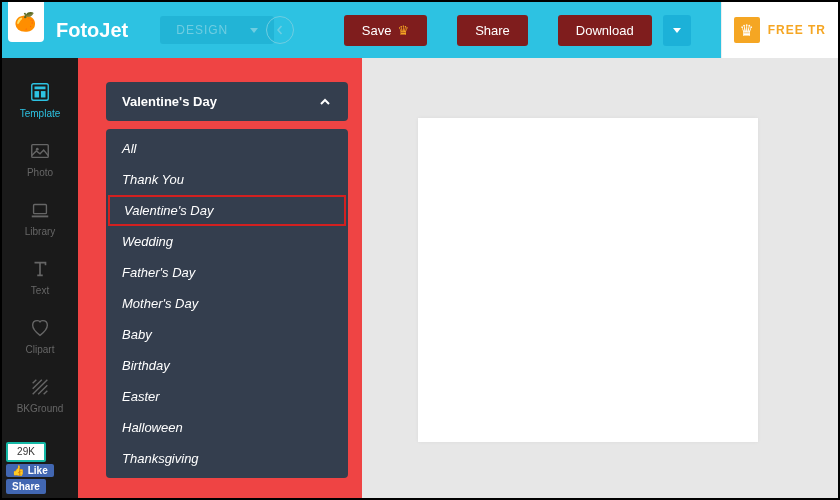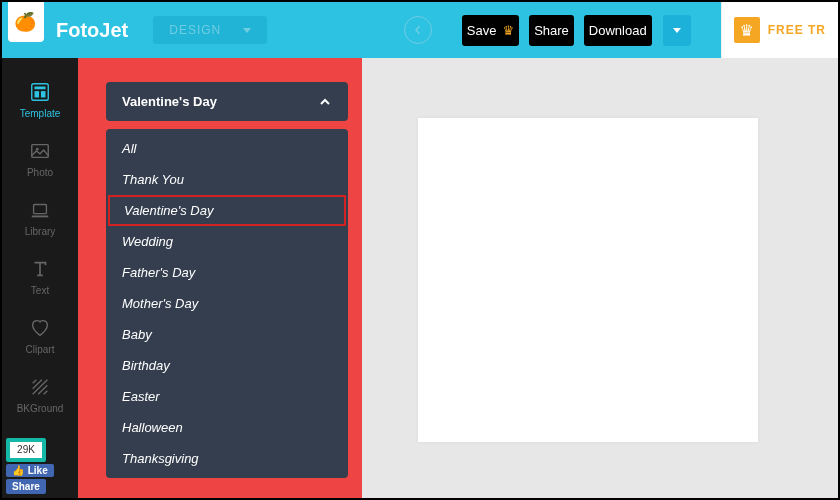--- a/index.html
+++ b/index.html
@@ -2,45 +2,45 @@
 <html><head>
   <meta charset="utf-8">
   <style>
     * { margin: 0; padding: 0; box-sizing: border-box; font-family: Arial, sans-serif; }
     body { width: 840px; height: 500px; overflow: hidden; background: #fff; border: 2px solid #000; position: relative; }
     
     .topbar { height: 56px; background: #2dc2e2; display: flex; align-items: center; position: relative; padding: 0 0 0 0; }
     .logo-box { width: 36px; height: 40px; background: #fff; border-bottom-left-radius: 4px; border-bottom-right-radius: 4px; margin-top: -16px; margin-left: 6px; display: flex; align-items: center; justify-content: center; }
     .logo-emoji { font-size: 18px; }
     .brand { color: #fff; font-weight: bold; font-size: 20px; margin-left: 12px; }
-    .design-drop { background: #22b4d6; border: none; color: #6fcde1; padding: 7px 16px; border-radius: 3px; margin-left: 25px; display: flex; align-items: center; gap: 22px; font-size: 12px; letter-spacing: 1px; }
+    .design-drop { background: #22b4d6; border: none; color: #6fcde1; padding: 7px 16px; border-radius: 3px; margin-left: 32px; display: flex; align-items: center; gap: 22px; font-size: 12px; letter-spacing: 1px; }
     .design-drop .arrow { width: 0; height: 0; border-left: 4px solid transparent; border-right: 4px solid transparent; border-top: 5px solid #6fcde1; }
     
     .topbar-right { position: absolute; right: 0; top: 0; height: 56px; display: flex; align-items: center; gap: 10px; padding-right: 0; }
     .back-circle { width: 28px; height: 28px; border: 1.5px solid #6fcde1; border-radius: 50%; display: flex; align-items: center; justify-content: center; margin-right: 20px; }
     .back-circle svg { width: 10px; height: 10px; }
-    .tb-btn { background: #000000; border: none; color: #fff; padding: 8px 5px; border-radius: 3px; font-size: 13px; display: flex; align-items: center; gap: 6px; }
+    .tb-btn { background: #7f1d1d; border: none; color: #fff; padding: 8px 18px; border-radius: 3px; font-size: 13px; display: flex; align-items: center; gap: 6px; margin-left: 20px; }
     .dl-group { display: flex; gap: 11px; }
     .dl-arrow { background: #1cb1d8; border: none; color: #fff; padding: 8px 10px; border-radius: 3px; display: flex; align-items: center; }
     .dl-arrow .arrow { width: 0; height: 0; border-left: 4px solid transparent; border-right: 4px solid transparent; border-top: 5px solid #fff; }
     .crown { color: #f5a623; }
     .free-trial { background: #fff; display: flex; align-items: center; gap: 8px; padding: 0 12px; height: 56px; margin-left: 20px; border-left: 1px solid #eee; }
     .free-trial .crown-box { background: #f5a623; width: 26px; height: 26px; display: flex; align-items: center; justify-content: center; color: #fff; border-radius: 2px; }
     .free-trial-text { color: #f5a623; font-weight: bold; font-size: 12px; letter-spacing: 1px; text-align: right; }
     
     .main { display: flex; height: calc(500px - 60px); }
     .sidebar { width: 76px; background: #1a1a1a; display: flex; flex-direction: column; align-items: center; padding-top: 14px; position: relative; }
     .side-item { width: 100%; display: flex; flex-direction: column; align-items: center; color: #666; font-size: 10px; padding: 8px 0 12px 0; cursor: pointer; position: relative; }
     .side-item.active { color: #2dc2e2; }
     .side-item.active::after { content: ''; position: absolute; right: -8px; top: 50%; transform: translateY(-50%); width: 0; height: 0; border-top: 8px solid transparent; border-bottom: 8px solid transparent; border-right: 8px solid #3a4454; }
     .side-icon { width: 24px; height: 24px; margin-bottom: 4px; display: flex; align-items: center; justify-content: center; }
     .side-icon svg { width: 22px; height: 22px; }
     
     .social-widgets { position: absolute; bottom: 4px; left: 4px; display: flex; flex-direction: column; gap: 2px; }
-    .like-count { background: #fff; color: #333; font-size: 10px; padding: 0 6px; border-radius: 2px; border: 4px solid #14b8a6; width: 40px; text-align: center; line-height: 16px; }
+    .like-count { background: #fff; color: #333; font-size: 10px; padding: 0 6px; border-radius: 2px; border: 2px solid #14b8a6; width: 40px; text-align: center; line-height: 16px; }
     .fb-like { background: #4267b2; color: #fff; font-size: 10px; padding: 1px 4px; border-radius: 2px; display: flex; align-items: center; gap: 3px; width: 48px; justify-content: center; font-weight: bold; }
     .fb-share { background: #4267b2; color: #fff; font-size: 10px; padding: 2px 6px; border-radius: 2px; width: 40px; text-align: center; font-weight: bold; }
     
     .template-panel { width: 284px; background: #ef4444; padding: 24px 14px 0 28px; position: relative; }
     .dropdown-header { background: #343e4e; border-radius: 4px; padding: 12px 16px; display: flex; justify-content: space-between; align-items: center; color: #fff; font-size: 13px; font-weight: bold; cursor: pointer; }
     .dropdown-header svg { width: 14px; height: 14px; }
     .dropdown-list { background: #343e4e; border-radius: 4px; margin-top: 8px; padding: 4px 0; }
     .dd-item { padding: 8px 16px; color: #fff; font-size: 13px; cursor: pointer; font-style: italic; }
     .dd-item.highlighted { border: 2px solid #d32020; margin: 0 2px; padding: 6px 14px; }
     

